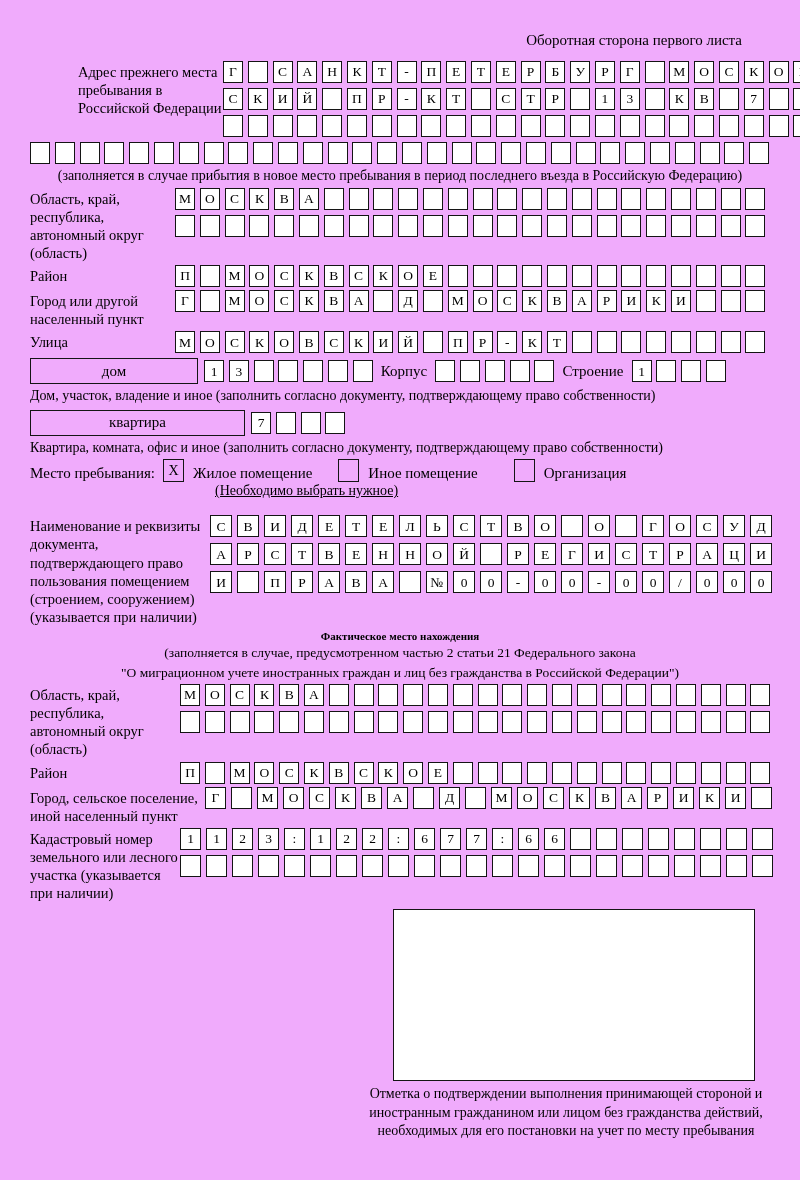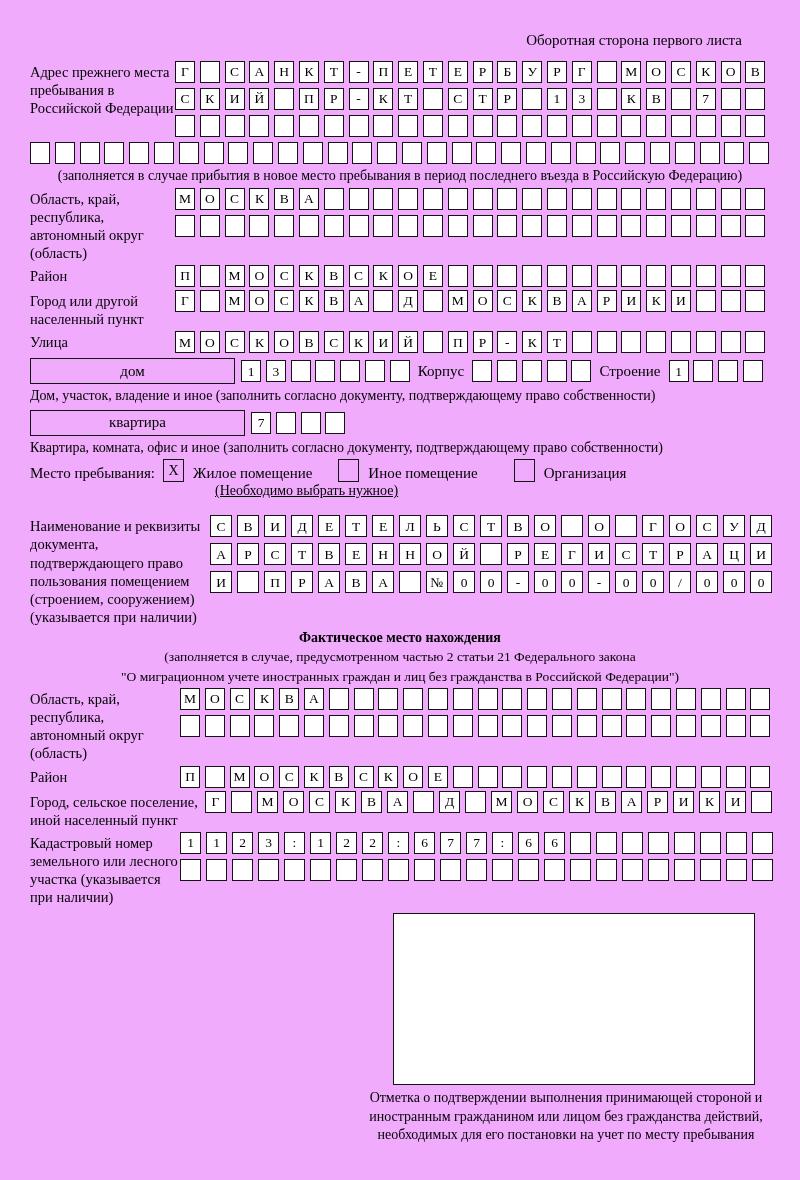--- a/index.html
+++ b/index.html
@@ -5,21 +5,21 @@
   html,body{margin:0;padding:0;background:#fff;}
   .page{
     width:800px;height:1180px;box-sizing:border-box;
     padding:32px 30px 10px 30px;overflow:hidden;
     background:#f0abfc;color:#000;
     font-family:"Liberation Serif","DejaVu Serif",serif;
     position:relative;
   }
   .hdr{text-align:right;font-size:15px;margin-right:28px;}
   .field{display:flex;align-items:flex-start;margin-top:3px;}
-  .mt12{margin-top:12px;}
+  .mt12{margin-top:12px;margin-left:48px;}
   .mt5{margin-top:16px;}
   .flabel{flex:none;width:145px;font-size:14.5px;line-height:1.25;padding-top:2px;}
   .flabel.w150{width:150px;}
   .flabel.w175{width:175px;}
   .flabel.w180{width:180px;}
   .stack{display:flex;flex-direction:column;gap:5px;}
   .cr{display:flex;gap:4.8px;}
   .cell{
     flex:none;width:20px;height:22px;box-sizing:border-box;
     border:1.5px solid #141414;display:flex;align-items:center;justify-content:center;
@@ -31,34 +31,34 @@
   .cr.kad{gap:5px;}
   .cr.full{margin-top:5px;}
   .cap{font-size:14px;line-height:1.25;margin-top:3px;}
   .cap.center{text-align:center;}
   .sect-title{font-size:15.5px;font-weight:bold;text-align:center;margin-top:6px;margin-bottom:3px;}
   .domrow{display:flex;align-items:center;margin-top:5px;}
   .bigbox{
     flex:none;height:26px;box-sizing:border-box;border:1.5px solid #141414;
     display:flex;align-items:center;justify-content:center;font-size:15px;
   }
-  .bigbox.dom{width:205px;margin-right:6px;}
+  .bigbox.dom{width:168px;margin-right:6px;}
   .bigbox.kv{width:215px;margin-right:6px;}
   .inline-lbl{font-size:15px;margin:0 8px;}
   .mestorow{display:flex;align-items:flex-end;margin-top:3px;font-size:15px;}
   .mestorow .lab{margin-right:8px;}
   .chk{
     flex:none;width:21px;height:23px;box-sizing:border-box;border:1.5px solid #141414;
     display:flex;align-items:center;justify-content:center;font-size:14px;
   }
   .opt{margin:0 10px 0 9px;}
   .opt.gap1{margin-right:26px;}
   .opt.gap2{margin-right:36px;}
   .subnote{font-size:14px;margin-left:185px;margin-top:1px;text-decoration:underline;}
-  .fact-title{font-size:14px;font-weight:bold;text-align:center;margin-top:4px;}
+  .fact-title{font-size:11px;font-weight:bold;text-align:center;margin-top:4px;}
   .fact-note{font-size:13.5px;text-align:center;line-height:1.3;margin-top:2px;}
   .stamp-box{
     width:362px;height:172px;box-sizing:border-box;border:1.6px solid #141414;
     margin-left:363px;margin-top:7px;background:#fff;
   }
   .stamp-cap{
     width:412px;margin-left:330px;margin-top:4px;
     font-size:14px;line-height:1.3;text-align:center;
   }
 </style>

